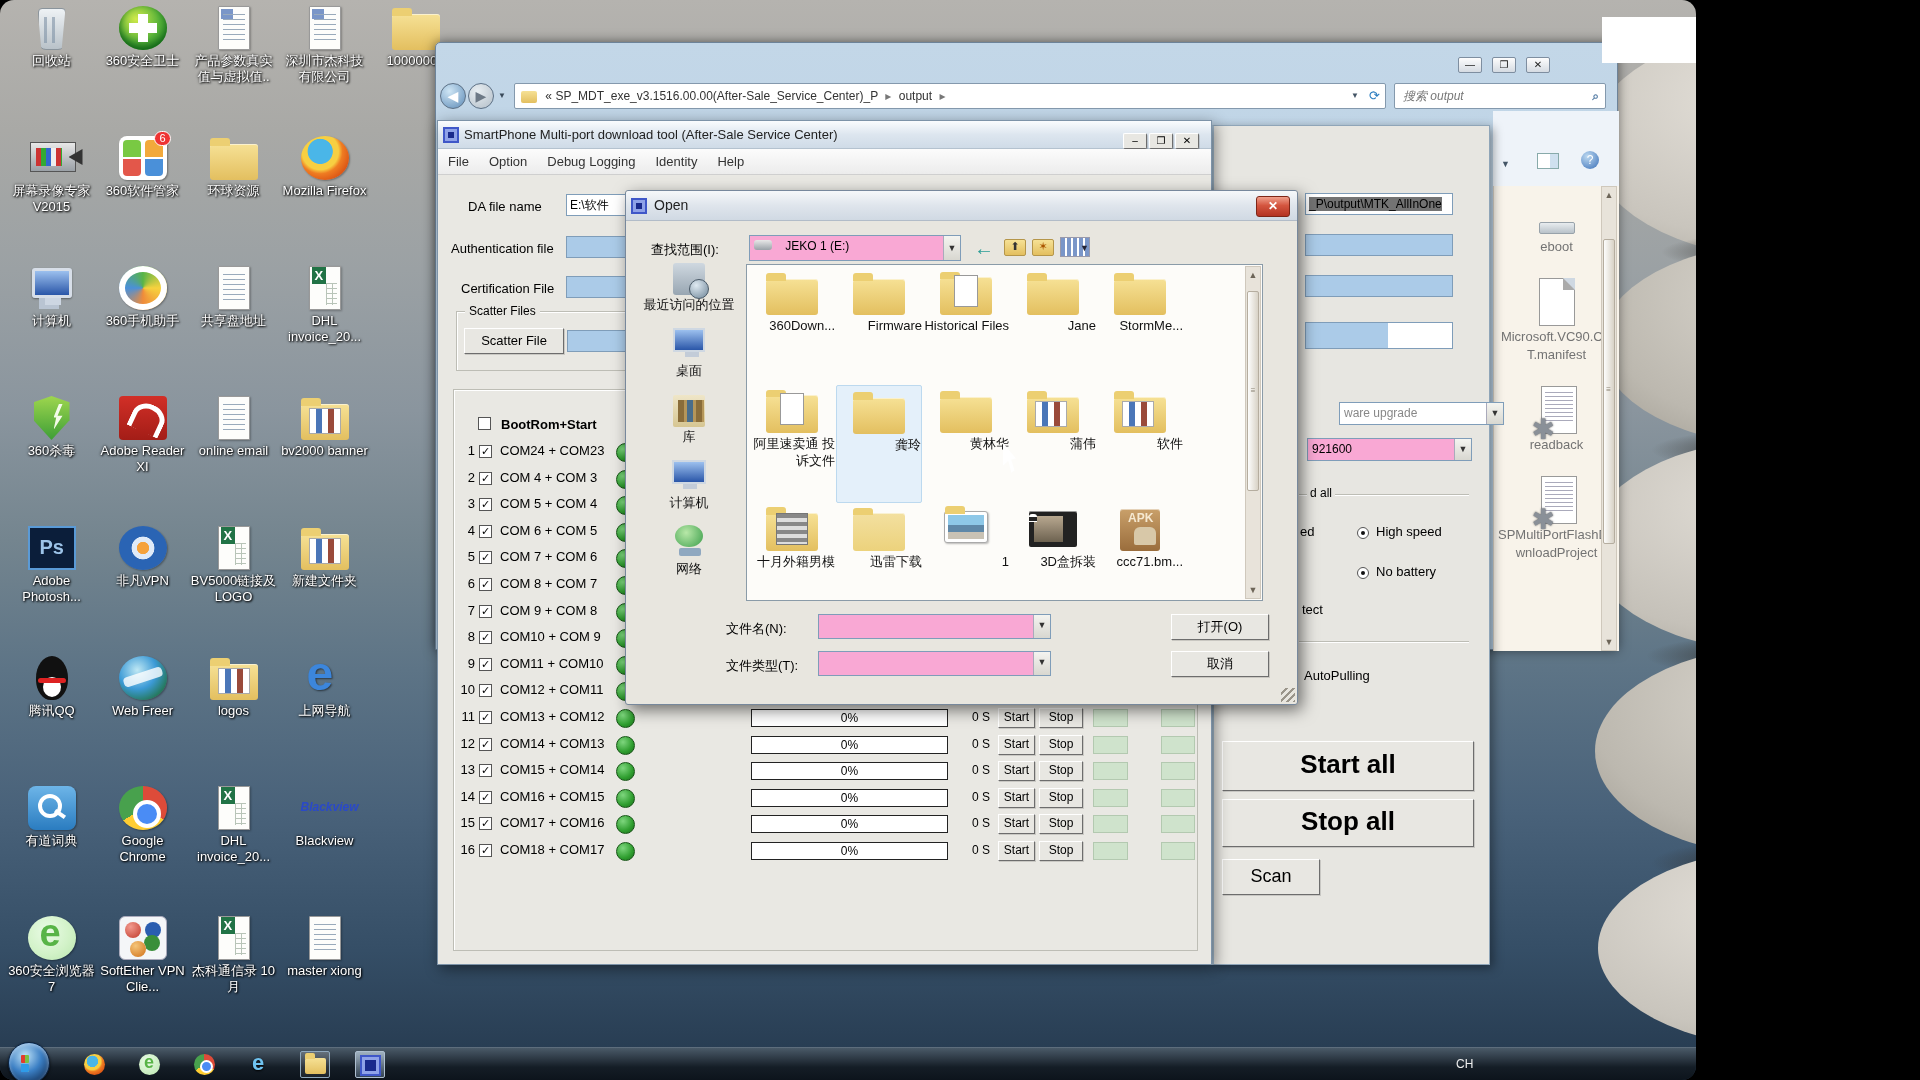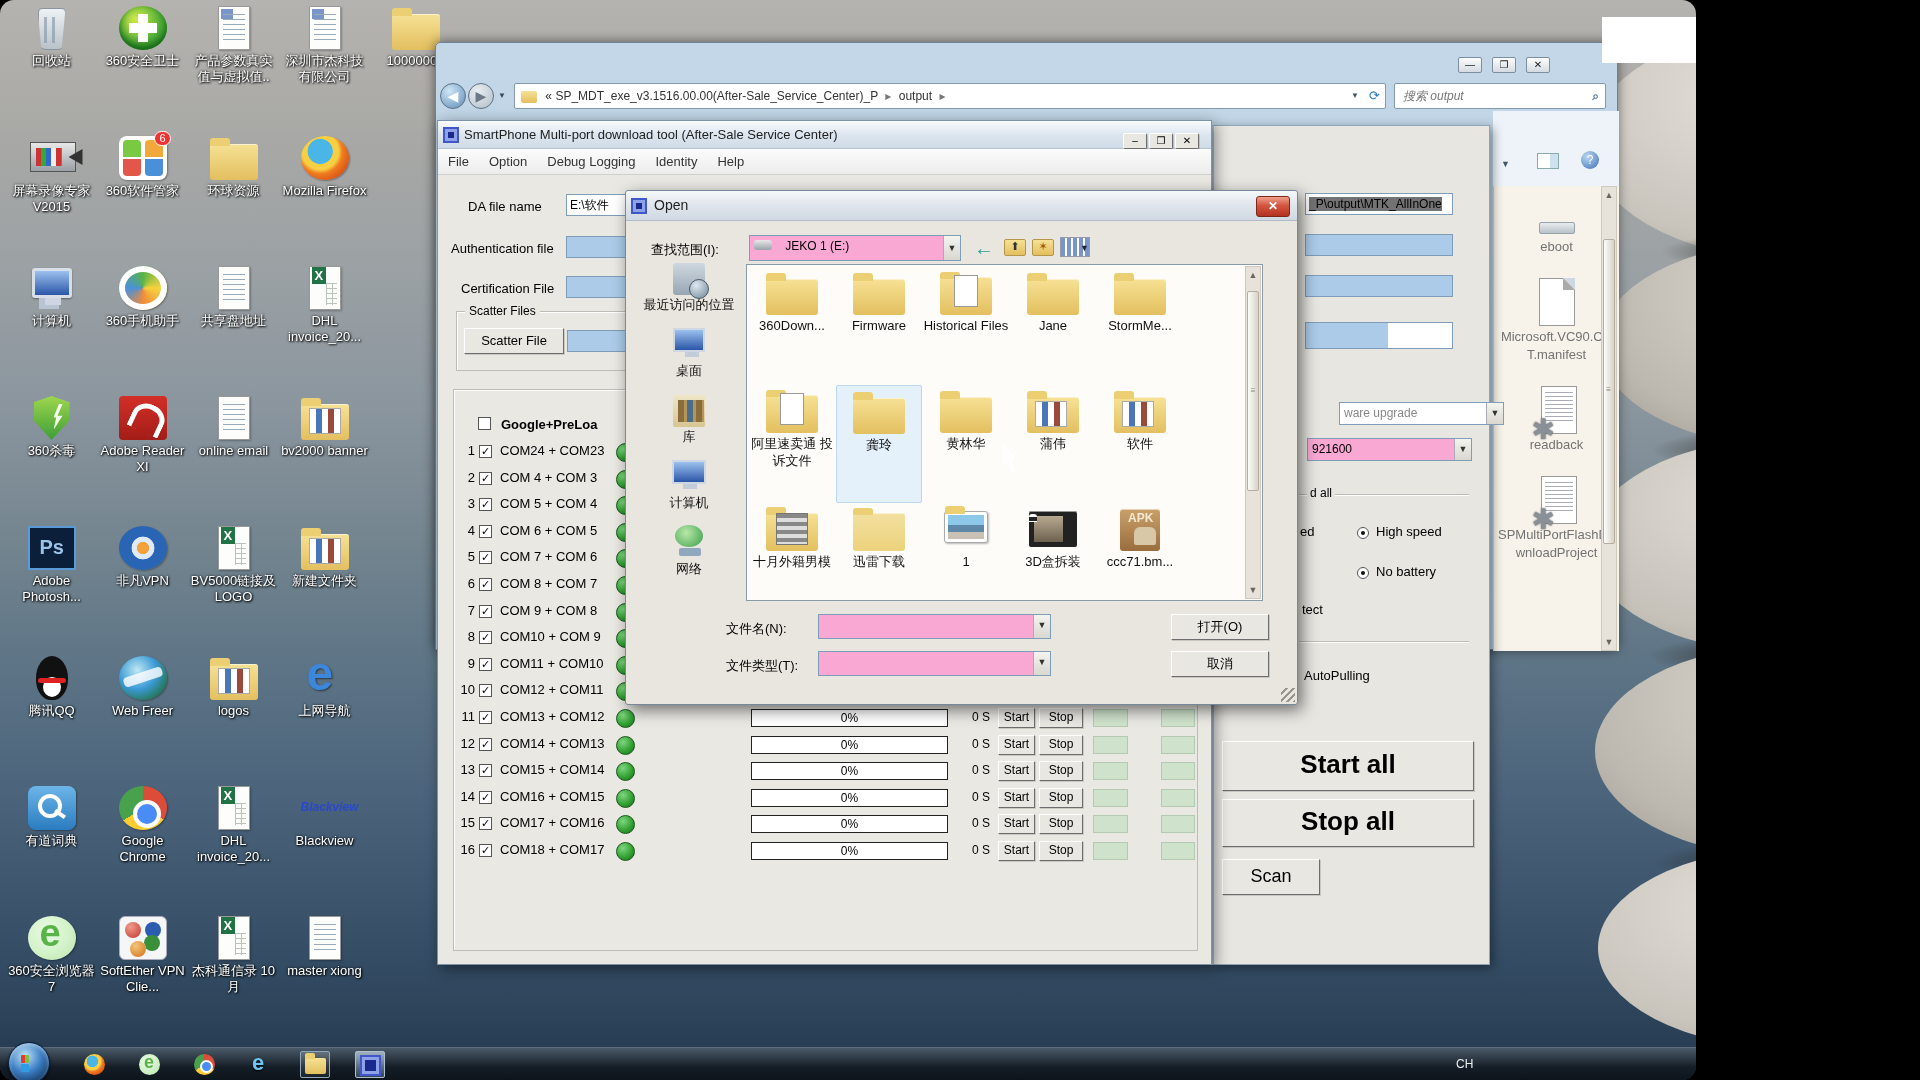--- a/index.html
+++ b/index.html
@@ -174,21 +174,21 @@
   .t-desktopi .g::after{content:"";position:absolute;left:10px;bottom:-7px;width:14px;height:5px;background:#c3ccd8;}
   .t-library .g{left:4px;right:4px;top:2px;background:linear-gradient(#efe6c8,#d6c692);border-radius:2px;}
   .t-library .g::after{content:"";position:absolute;left:5px;top:5px;width:26px;height:22px;
     background:repeating-linear-gradient(90deg,#8a6d3a 0 6px,#b5965a 6px 9px,#4a6d8a 9px 15px,#b5965a 15px 18px);}
   .t-computeri .g{left:3px;right:3px;top:1px;height:24px;background:linear-gradient(#9cc0ee,#2a56a8);border:2px solid #cfd8e2;}
   .t-computeri .g::after{content:"";position:absolute;left:9px;bottom:-7px;width:14px;height:5px;background:#c3ccd8;}
   .t-network .g{left:6px;right:6px;top:0;height:22px;background:radial-gradient(circle at 40% 35%,#b8e8a8,#3a9e4a);border-radius:50%;}
   .t-network .g::after{content:"";position:absolute;left:4px;bottom:-9px;width:22px;height:8px;background:#8fa8c0;border-radius:2px;}
   .flist{position:absolute;left:120px;top:73px;width:517px;height:337px;background:#fdfcf9;border:1px solid #8a9ba8;}
   .fgrid{position:absolute;left:2px;top:2px;width:496px;display:grid;grid-template-columns:repeat(5,86px);grid-auto-rows:118px;column-gap:1px;}
-  .fcell{text-align:center;position:relative;padding-top:4px;}
+  .fcell{text-align:right;position:relative;padding-top:4px;}
   .fcell.sel{background:#e4f0fa;border:1px solid #bcd9ef;border-radius:2px;}
   .fglyph{width:52px;height:44px;margin:0 auto 2px auto;position:relative;}
   .flabel{font-size:13px;line-height:17px;color:#111;word-break:break-word;}
   .t-folderdoc .g{top:6px;background:linear-gradient(#f6e195,#e3bf5f);border-radius:3px;}
   .t-folderdoc .g::before{content:"";position:absolute;left:0;top:-5px;width:20px;height:7px;background:#eccf72;border-radius:3px 3px 0 0;}
   .t-folderdoc .g::after{content:"";position:absolute;left:14px;top:-2px;width:22px;height:30px;background:#fff;border:1px solid #999;}
   .t-folderplain .g{top:6px;background:linear-gradient(#f3e0a0,#ecd27c);border-radius:3px;}
   .t-folderplain .g::before{content:"";position:absolute;left:0;top:-5px;width:20px;height:7px;background:#eccf72;border-radius:3px 3px 0 0;}
   .t-folderimg2 .g{top:6px;background:linear-gradient(#f6e195,#e3bf5f);border-radius:3px;}
   .t-folderimg2 .g::after{content:"";position:absolute;left:10px;top:0px;width:30px;height:30px;
@@ -653,21 +653,21 @@
     <div class="blue-field" style="left:128px;top:155px;width:620px;"></div>
 
     <div class="group-box" style="left:18px;top:190px;width:740px;height:60px;">
       <span class="group-legend">Scatter Files</span>
       <div class="classic-btn abs" style="left:7px;top:16px;width:100px;height:26px;font-size:13px;line-height:23px;">Scatter File</div>
       <div class="blue-field" style="left:110px;top:18px;width:620px;"></div>
     </div>
 
     <div class="group-box" style="left:15px;top:268px;width:745px;height:562px;"></div>
     <span class="cb" style="left:40px;top:296px;"></span>
-    <span class="form-label" style="left:63px;top:296px;font-weight:bold;">Google+PreLoa</span>
+    <span class="form-label" style="left:63px;top:296px;font-weight:bold;">BootRom+Start</span>
 
     <div>
 
         <div class="com-row" style="left: 0px; top: 322px; width: 775px;">
           <span class="com-num">1</span>
           <span class="cb" style="left:41px;top:2px;">✓</span>
           <span class="com-ports">COM24 + COM23</span>
           <span class="led"></span>
           <span class="pbar">0%</span>
           <span class="ptime">0 S</span>

